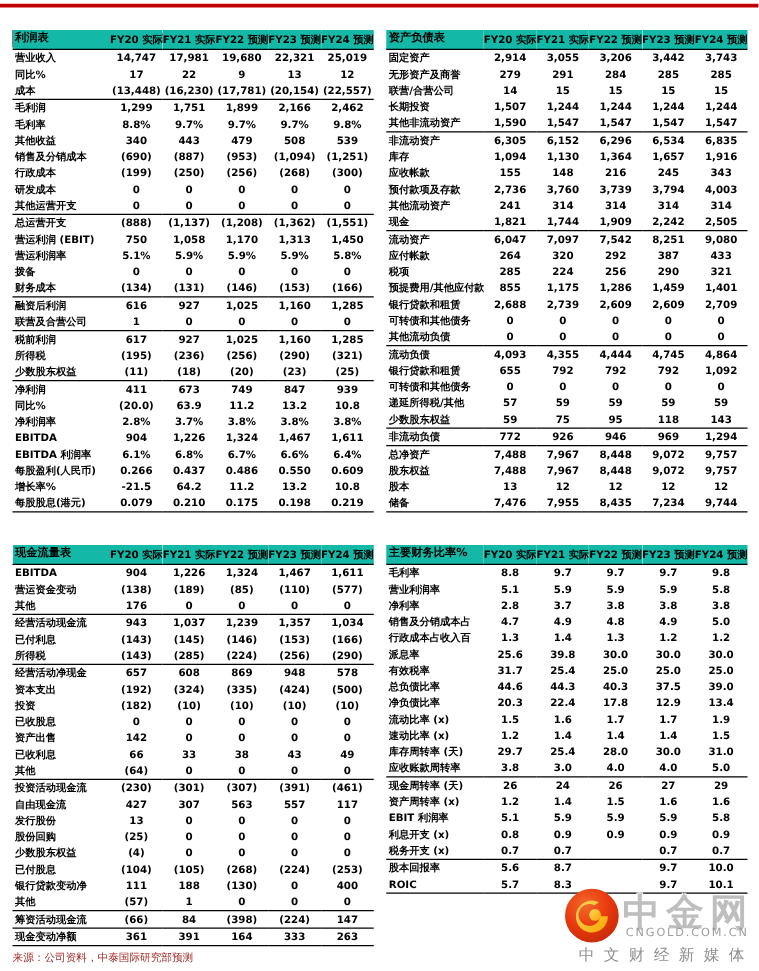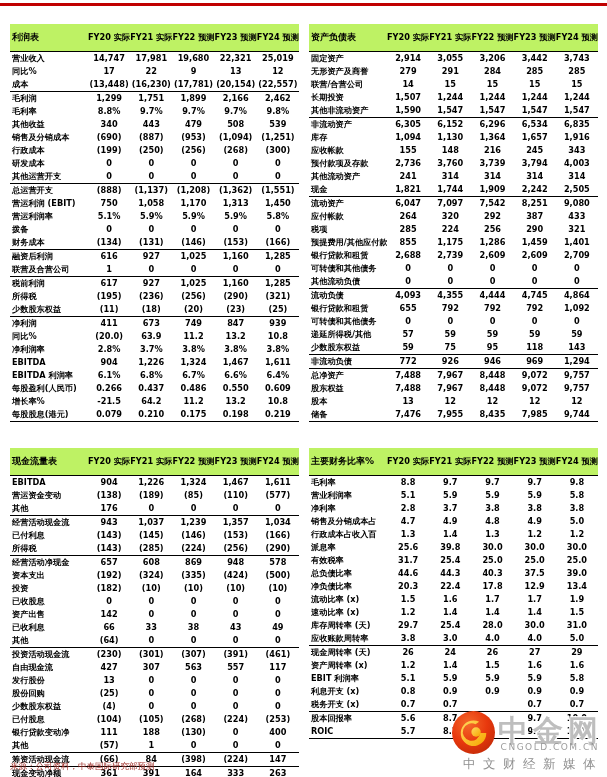--- a/index.html
+++ b/index.html
@@ -12,21 +12,21 @@
            color:#9e2b25; border-left:4px solid #000000; padding-left:0; line-height:14px; white-space:nowrap; }
 
   .cols { position:absolute; top:24px; left:10px; width:588px; display:flex; gap:10px; }
   .col { flex:1; min-width:0; }
 
   table { width:100%; border-collapse:collapse; table-layout:fixed; }
   col.c-lbl { width:27%; }
   col.c-val { width:14.6%; }
   th, td { font-size:8.2px; font-weight:bold; color:#000; padding:0; line-height:13px;
            white-space:nowrap; overflow:hidden; }
-  thead th { background:#bef264; border-bottom:1.5px solid #000; text-align:center; height:27px; }
+  thead th { background:#14b8a6; border-bottom:1.5px solid #000; text-align:center; height:15px; }
   thead th.lbl { text-align:left; padding-left:2px; font-size:9px; }
   td.lbl { text-align:left; padding-left:2px; }
   td.val { text-align:center; }
   tr.rule-top td { border-top:1.5px solid #000; }
   tr.rule-bottom td { border-bottom:1.5px solid #000; }
   table.second { margin-top:26px; }
 
   .source { position:absolute; left:10px; bottom:4px; font-size:8.5px; color:#9e2b25; white-space:nowrap;font-family:Liberation Mono, monospace; }
 
   .wm { position:absolute; right:4px; bottom:4px; width:215px; pointer-events:none; }
@@ -737,21 +737,21 @@
               <td class="val">12</td>
               <td class="val">12</td>
               <td class="val">12</td>
               <td class="val">12</td>
             </tr>
             <tr class="rule-bottom">
               <td class="lbl">储备</td>
               <td class="val">7,476</td>
               <td class="val">7,955</td>
               <td class="val">8,435</td>
-              <td class="val">7,985</td>
+              <td class="val">7,234</td>
               <td class="val">9,744</td>
             </tr>
           </tbody>
         </table>
       <table class="second">
           <colgroup>
             <col class="c-lbl">
             <col class="c-val">
             <col class="c-val">
             <col class="c-val">

